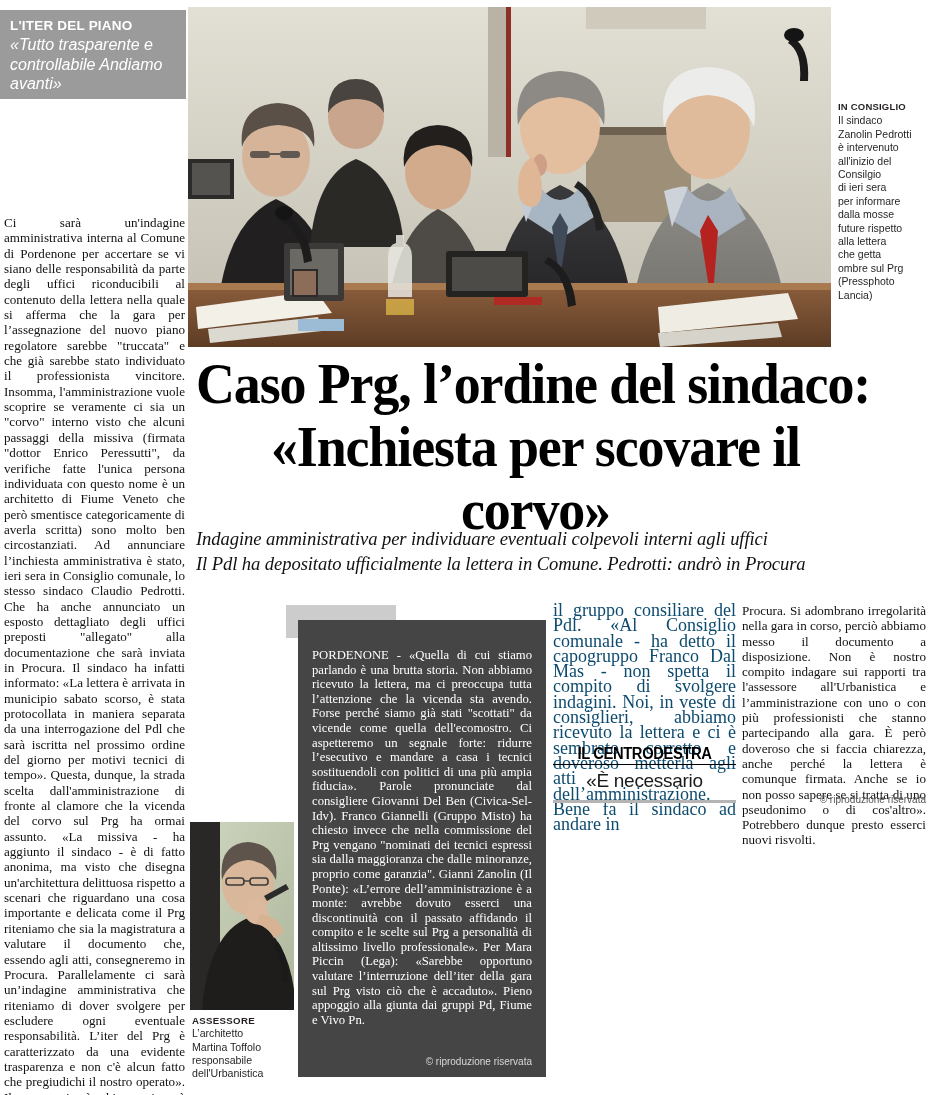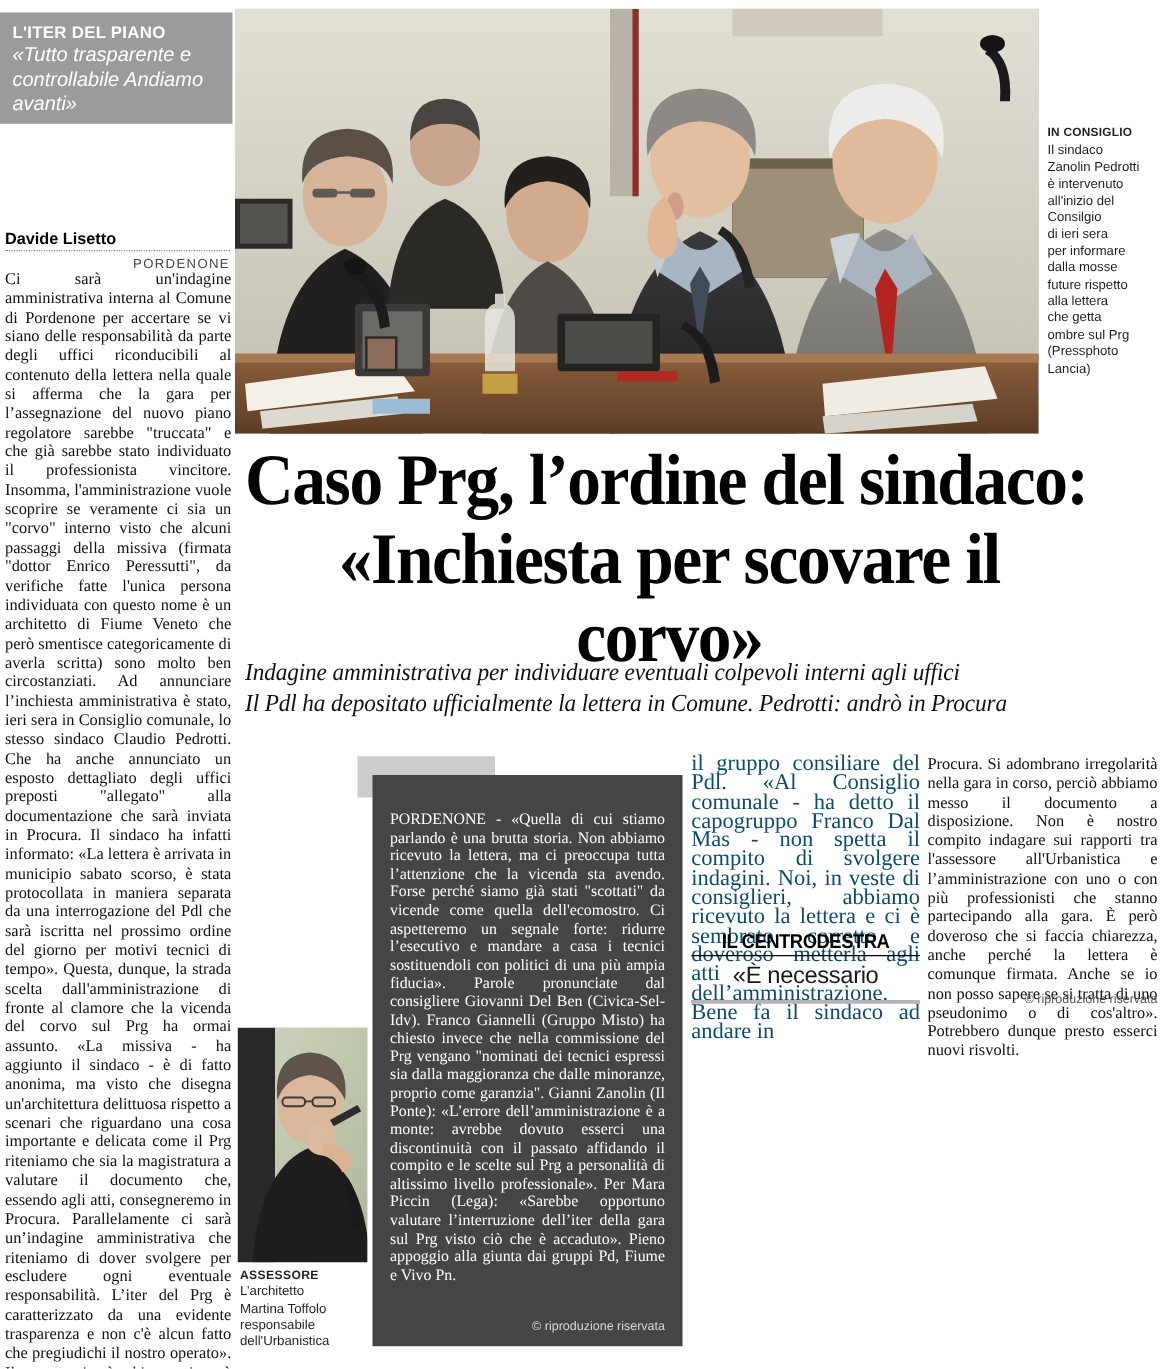--- a/index.html
+++ b/index.html
@@ -297,24 +297,20 @@
       <span>dalla mosse</span>
       <span>future rispetto</span>
       <span>alla lettera</span>
       <span>che getta</span>
       <span>ombre sul Prg</span>
       <span>(Pressphoto</span>
       <span>Lancia)</span>
     </div>
   </div>
 
-  <div class="byline">
-    <div class="byline-name">Davide Lisetto</div>
-    <div class="byline-place">PORDENONE</div>
-  </div>
 
   <div class="col-left">Ci sarà un'indagine amministrativa interna al Comune di Pordenone per accertare se vi siano delle responsabilità da parte degli uffici riconducibili al contenuto della lettera nella quale si afferma che la gara per l’assegnazione del nuovo piano regolatore sarebbe "truccata" e che già sarebbe stato individuato il professionista vincitore. Insomma, l'amministrazione vuole scoprire se veramente ci sia un "corvo" interno visto che alcuni passaggi della missiva (firmata "dottor Enrico Peressutti", da verifiche fatte l'unica persona individuata con questo nome è un architetto di Fiume Veneto che però smentisce categoricamente di averla scritta) sono molto ben circostanziati. Ad annunciare l’inchiesta amministrativa è stato, ieri sera in Consiglio comunale, lo stesso sindaco Claudio Pedrotti. Che ha anche annunciato un esposto dettagliato degli uffici preposti "allegato" alla documentazione che sarà inviata in Procura. Il sindaco ha infatti informato: «La lettera è arrivata in municipio sabato scorso, è stata protocollata in maniera separata da una interrogazione del Pdl che sarà iscritta nel prossimo ordine del giorno per motivi tecnici di tempo». Questa, dunque, la strada scelta dall'amministrazione di fronte al clamore che la vicenda del corvo sul Prg ha ormai assunto. «La missiva - ha aggiunto il sindaco - è di fatto anonima, ma visto che disegna un'architettura delittuosa rispetto a scenari che riguardano una cosa importante e delicata come il Prg riteniamo che sia la magistratura a valutare il documento che, essendo agli atti, consegneremo in Procura. Parallelamente ci sarà un’indagine amministrativa che riteniamo di dover svolgere per escludere ogni eventuale responsabilità. L’iter del Prg è caratterizzato da una evidente trasparenza e non c'è alcun fatto che pregiudichi il nostro operato». Il messaggio è chiaro: ci sarà l’esposto ma dal punto di vista amministrativo si va avanti. A depositare all'ufficio protocollo del Comune la lettera era stato, sabato scorso,</div>
 
   <div class="headline">
     <span class="l1">Caso Prg, l’ordine del sindaco:</span>
     <span class="l2">«Inchiesta per scovare il corvo»</span>
   </div>
 
   <div class="subhead">
     <span>Indagine amministrativa per individuare eventuali colpevoli interni agli uffici</span>

